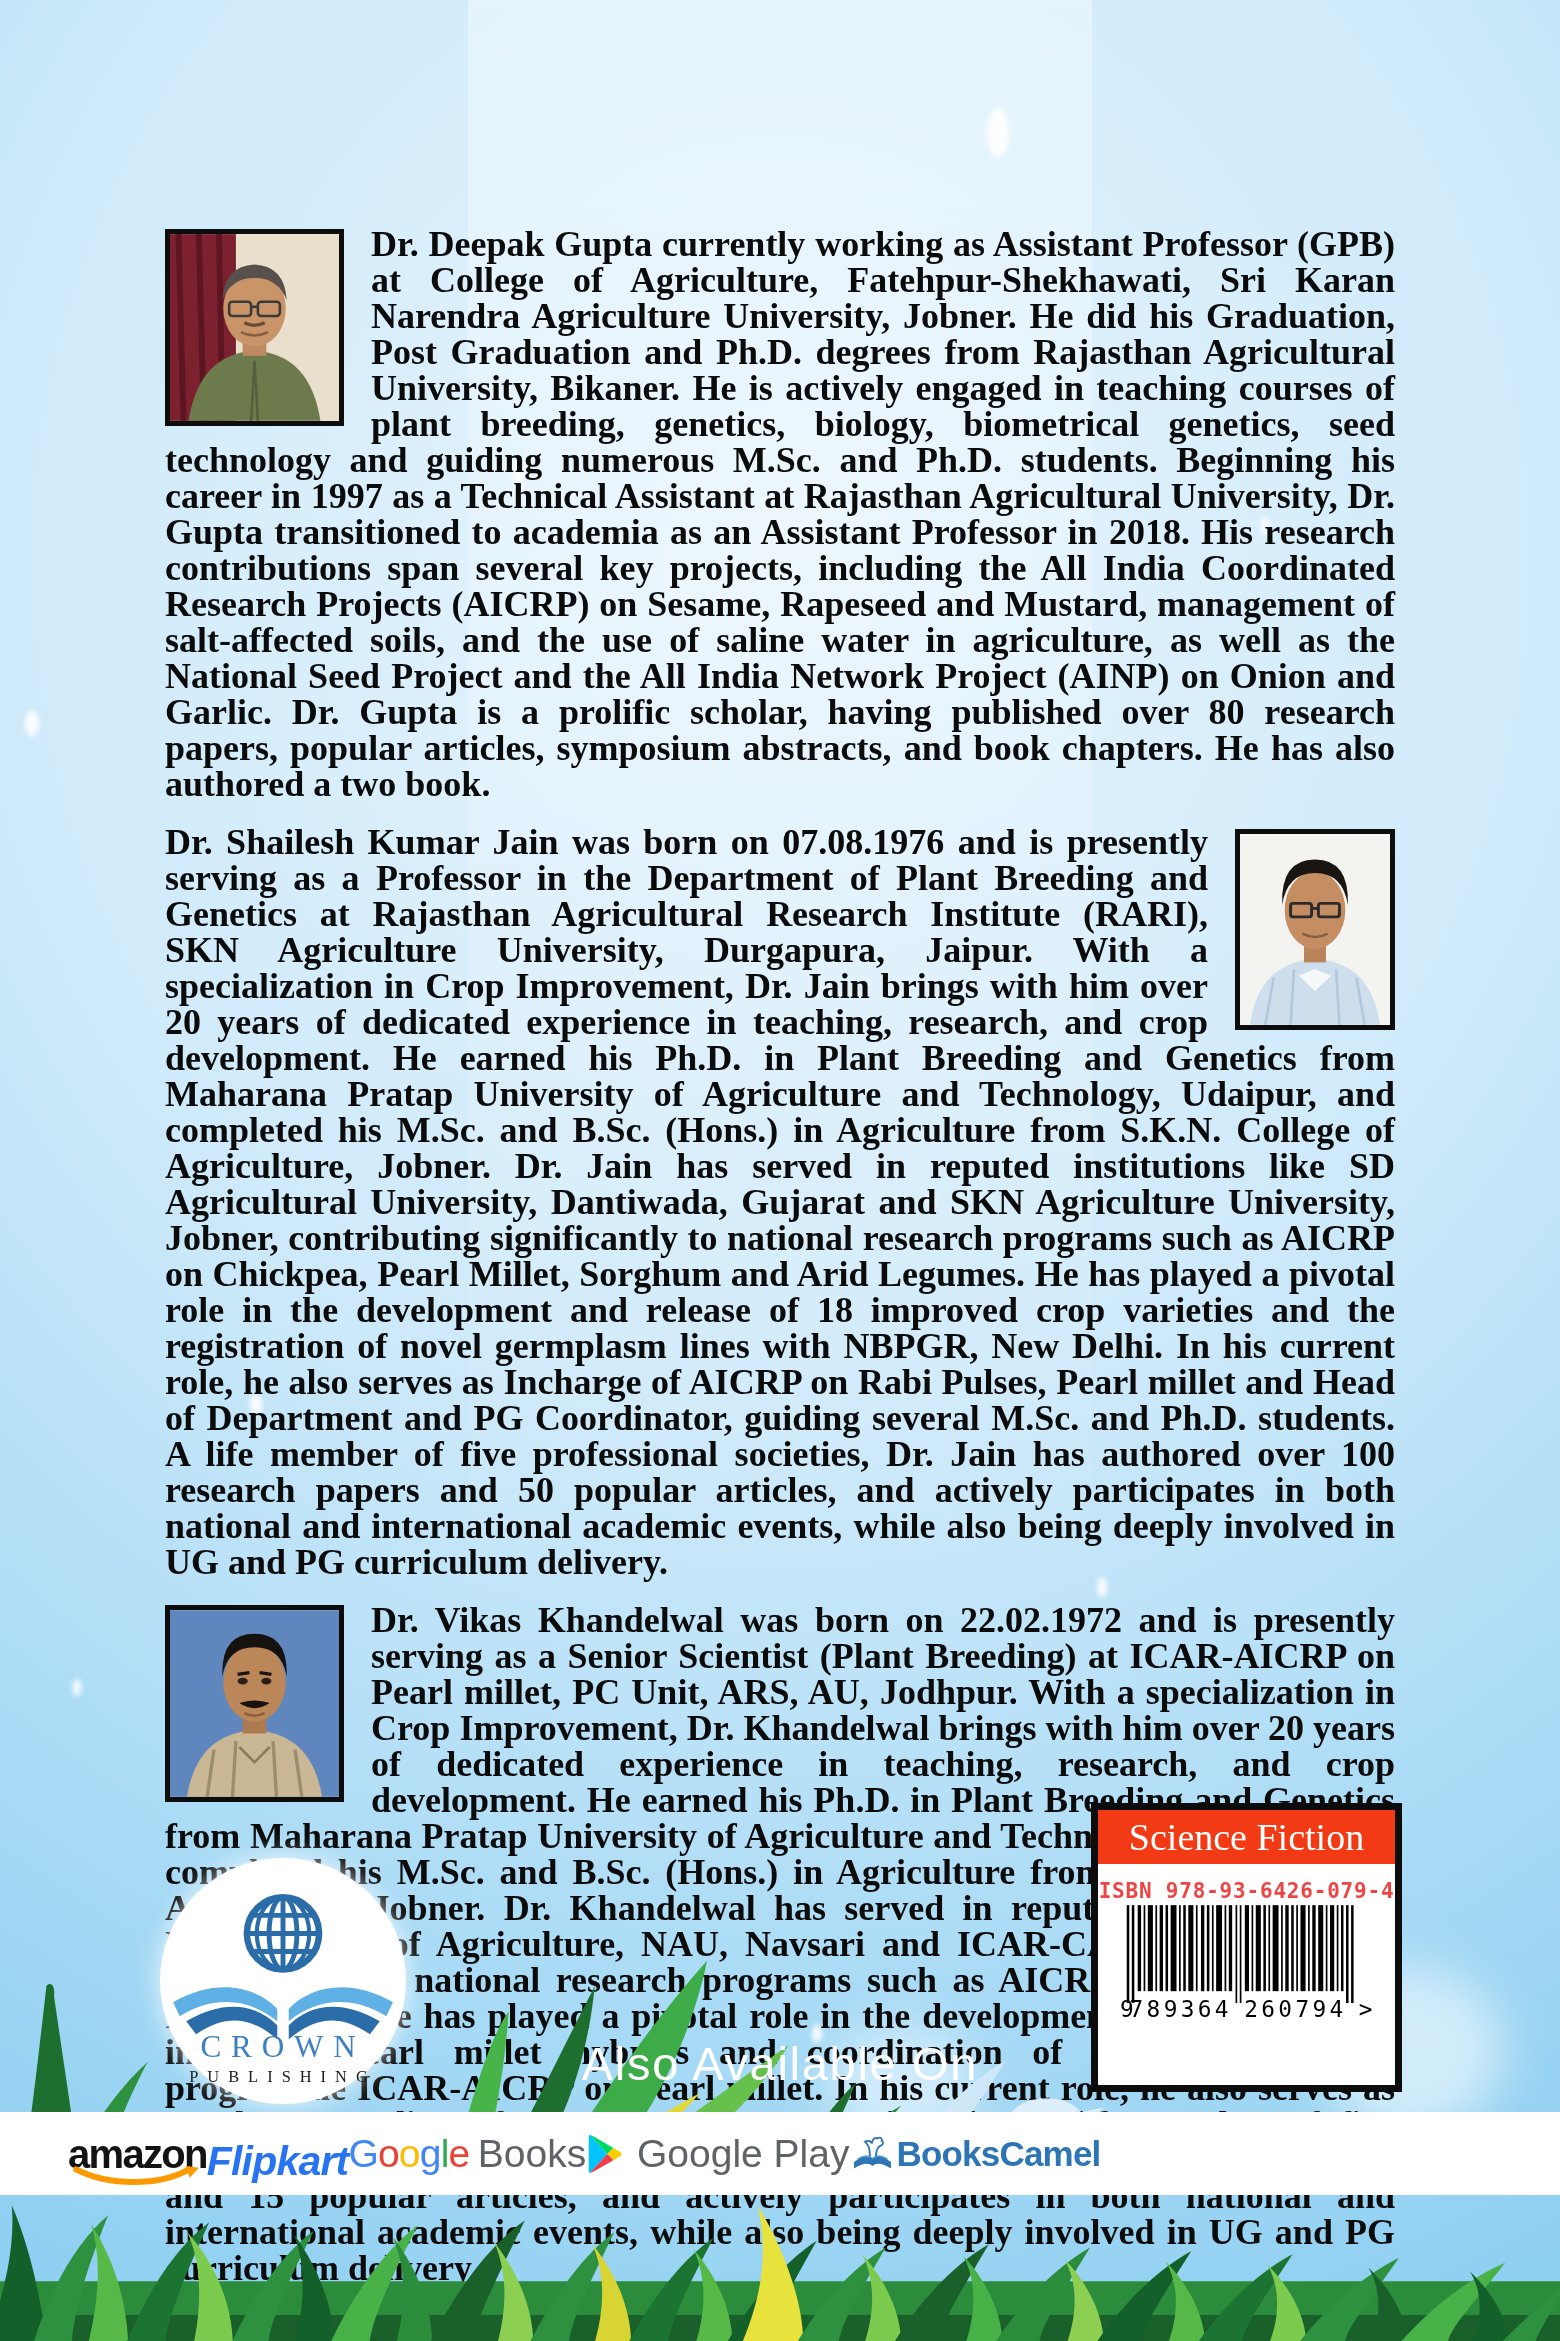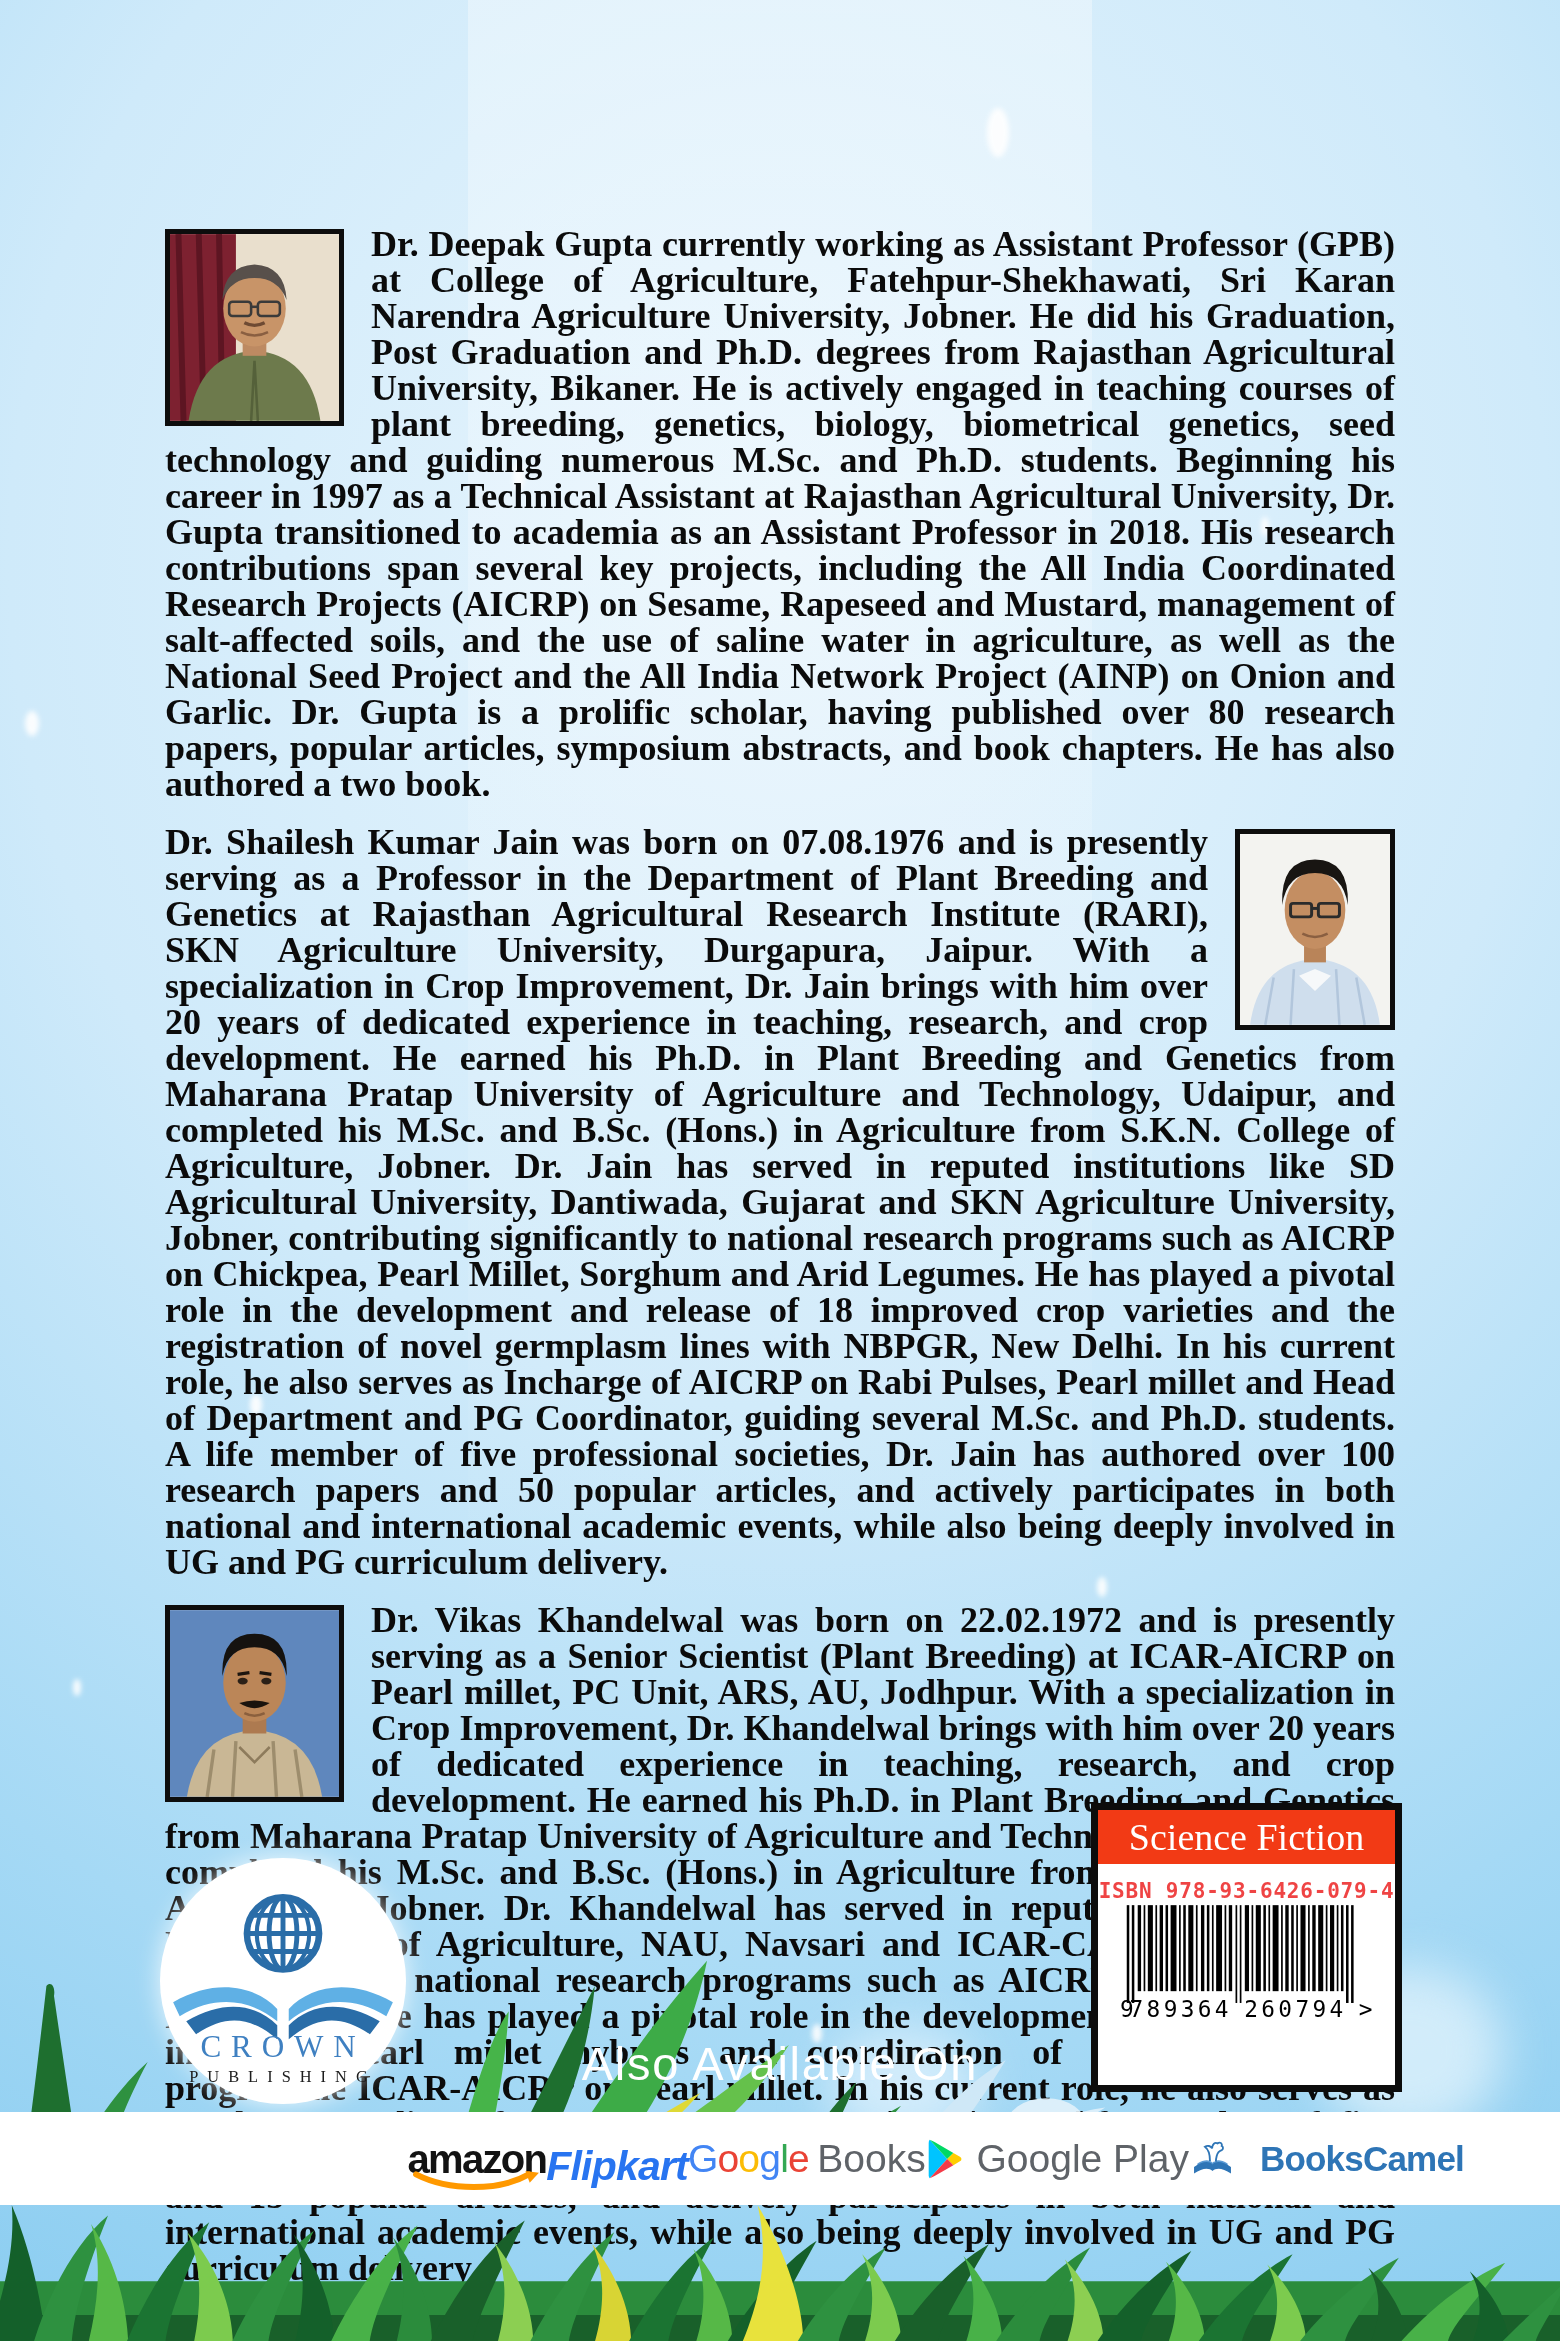--- a/index.html
+++ b/index.html
@@ -34,31 +34,31 @@
   .genre{height:54px;line-height:54px;text-align:center;color:#fff;font-size:38px;
     font-family:"Liberation Serif", serif;}
   .price{text-align:center;font-size:48px;color:#111;margin-top:6.8px;font-family:"Liberation Serif", serif;}
   .isbn{text-align:center;font-size:21px;font-weight:bold;letter-spacing:0.8px;margin-top:15px;
     font-family:"DejaVu Sans Mono", monospace;color:#ef4444;}
   .barcode{display:block;margin:1.7px auto 0;}
 
   
   .also{position:absolute;left:0;top:2036px;width:100%;text-align:center;color:#fff;
     font-family:"Liberation Sans", sans-serif;font-size:47px;letter-spacing:1.7px;z-index:5;}
-  .retailbar{position:absolute;left:0;top:2112px;width:100%;height:93px;background:#fff;z-index:4;
-    display:flex;align-items:center;justify-content:flex-end;box-sizing:border-box;padding:0 96px;}
+  .retailbar{position:absolute;left:0;top:2112px;width:100%;height:83px;background:#fff;z-index:4;
+    display:flex;align-items:center;justify-content:flex-start;box-sizing:border-box;padding:0 68px;}
   .logo{display:flex;align-items:center;font-family:"Liberation Sans", sans-serif;}
   .amazon-wrap{position:relative;}
   .amazon-text{font-size:40px;font-weight:700;letter-spacing:-1.7px;line-height:1;}
   .amazon-swoosh{position:absolute;left:3.4px;top:32px;}
   .flipkart-text{font-size:41px;font-weight:700;font-style:italic;letter-spacing:-0.8px;margin-top:16px;}
   .gword{font-size:39px;font-weight:500;letter-spacing:-0.8px;}
   .gsuffix{font-size:39px;margin-left:8.4px;}
   .gplay-text{font-size:39px;margin-left:11.8px;}
-  .bookscamel-text{font-size:35px;font-weight:700;letter-spacing:-0.8px;margin-left:24px;}
+  .bookscamel-text{font-size:35px;font-weight:700;letter-spacing:-0.8px;margin-left:0;}
 
   .grass{position:absolute;left:0;top:1937px;width:1560px;height:405px;z-index:3;}
 </style>
 </head>
 <body>
 
 <div class="page">
   <div class="beam"></div>
 
   <div class="dot" style="left:987px;top:108px;width:22px;height:49px;"></div>

